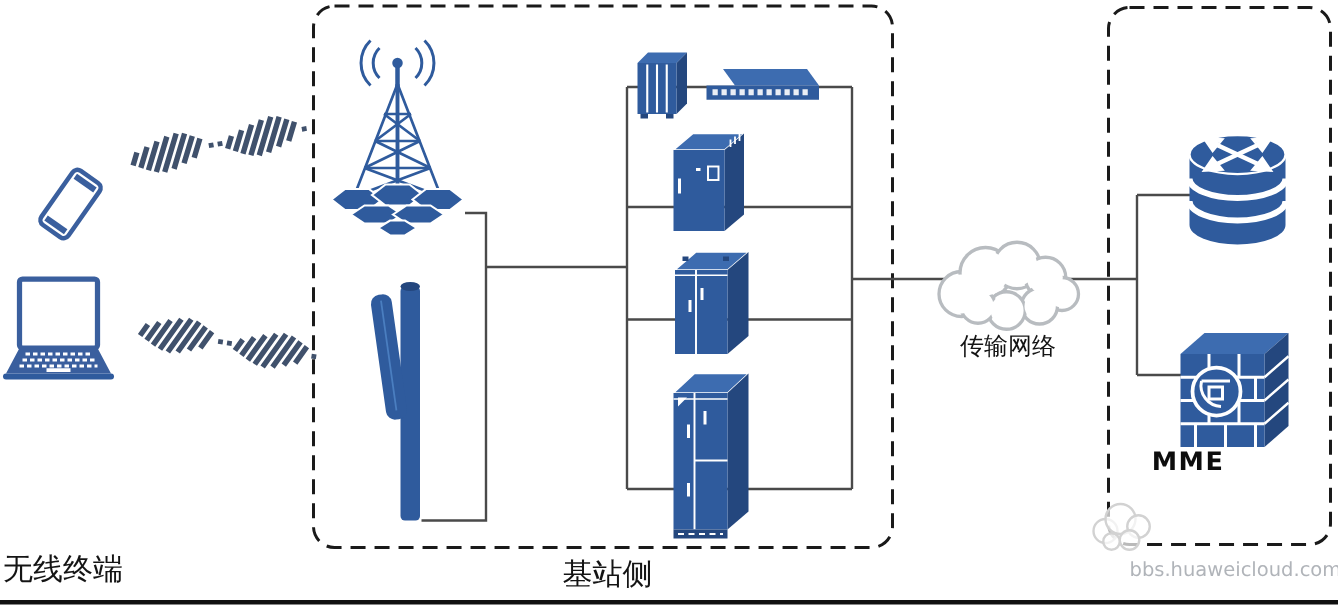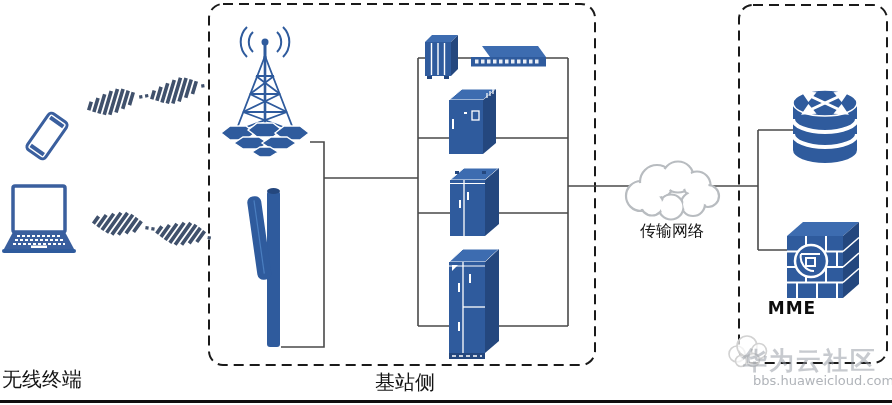--- a/index.html
+++ b/index.html
@@ -237,21 +237,20 @@
     <circle cx="737" cy="354" r="8"></circle>
         <circle cx="747" cy="346" r="10"></circle>
     <circle cx="759" cy="351" r="7.5"></circle>
         <circle cx="753" cy="360" r="6.5"></circle>
     <circle cx="741" cy="361" r="5.5"></circle>
   </g>
 
   <rect x="0" y="400" width="892" height="3" fill="#101010"></rect>
 </svg>
 
-  <div class="wm1">华为云社区</div>
   <div class="wm2">bbs.huaweicloud.com</div>
 
   <div class="lbl lbl-center" style="left:343px;top:370px;width:124px;">基站侧</div>
   <div class="lbl" style="left:2px;top:367px;">无线终端</div>
   <div class="lbl lbl-center" style="left:610px;top:221px;width:124px;font-size:16px;">传输网络</div>
 
   <div class="node-lbl" style="left:752px;top:298px;width:80px;">MME</div>
 
 </div>
 

